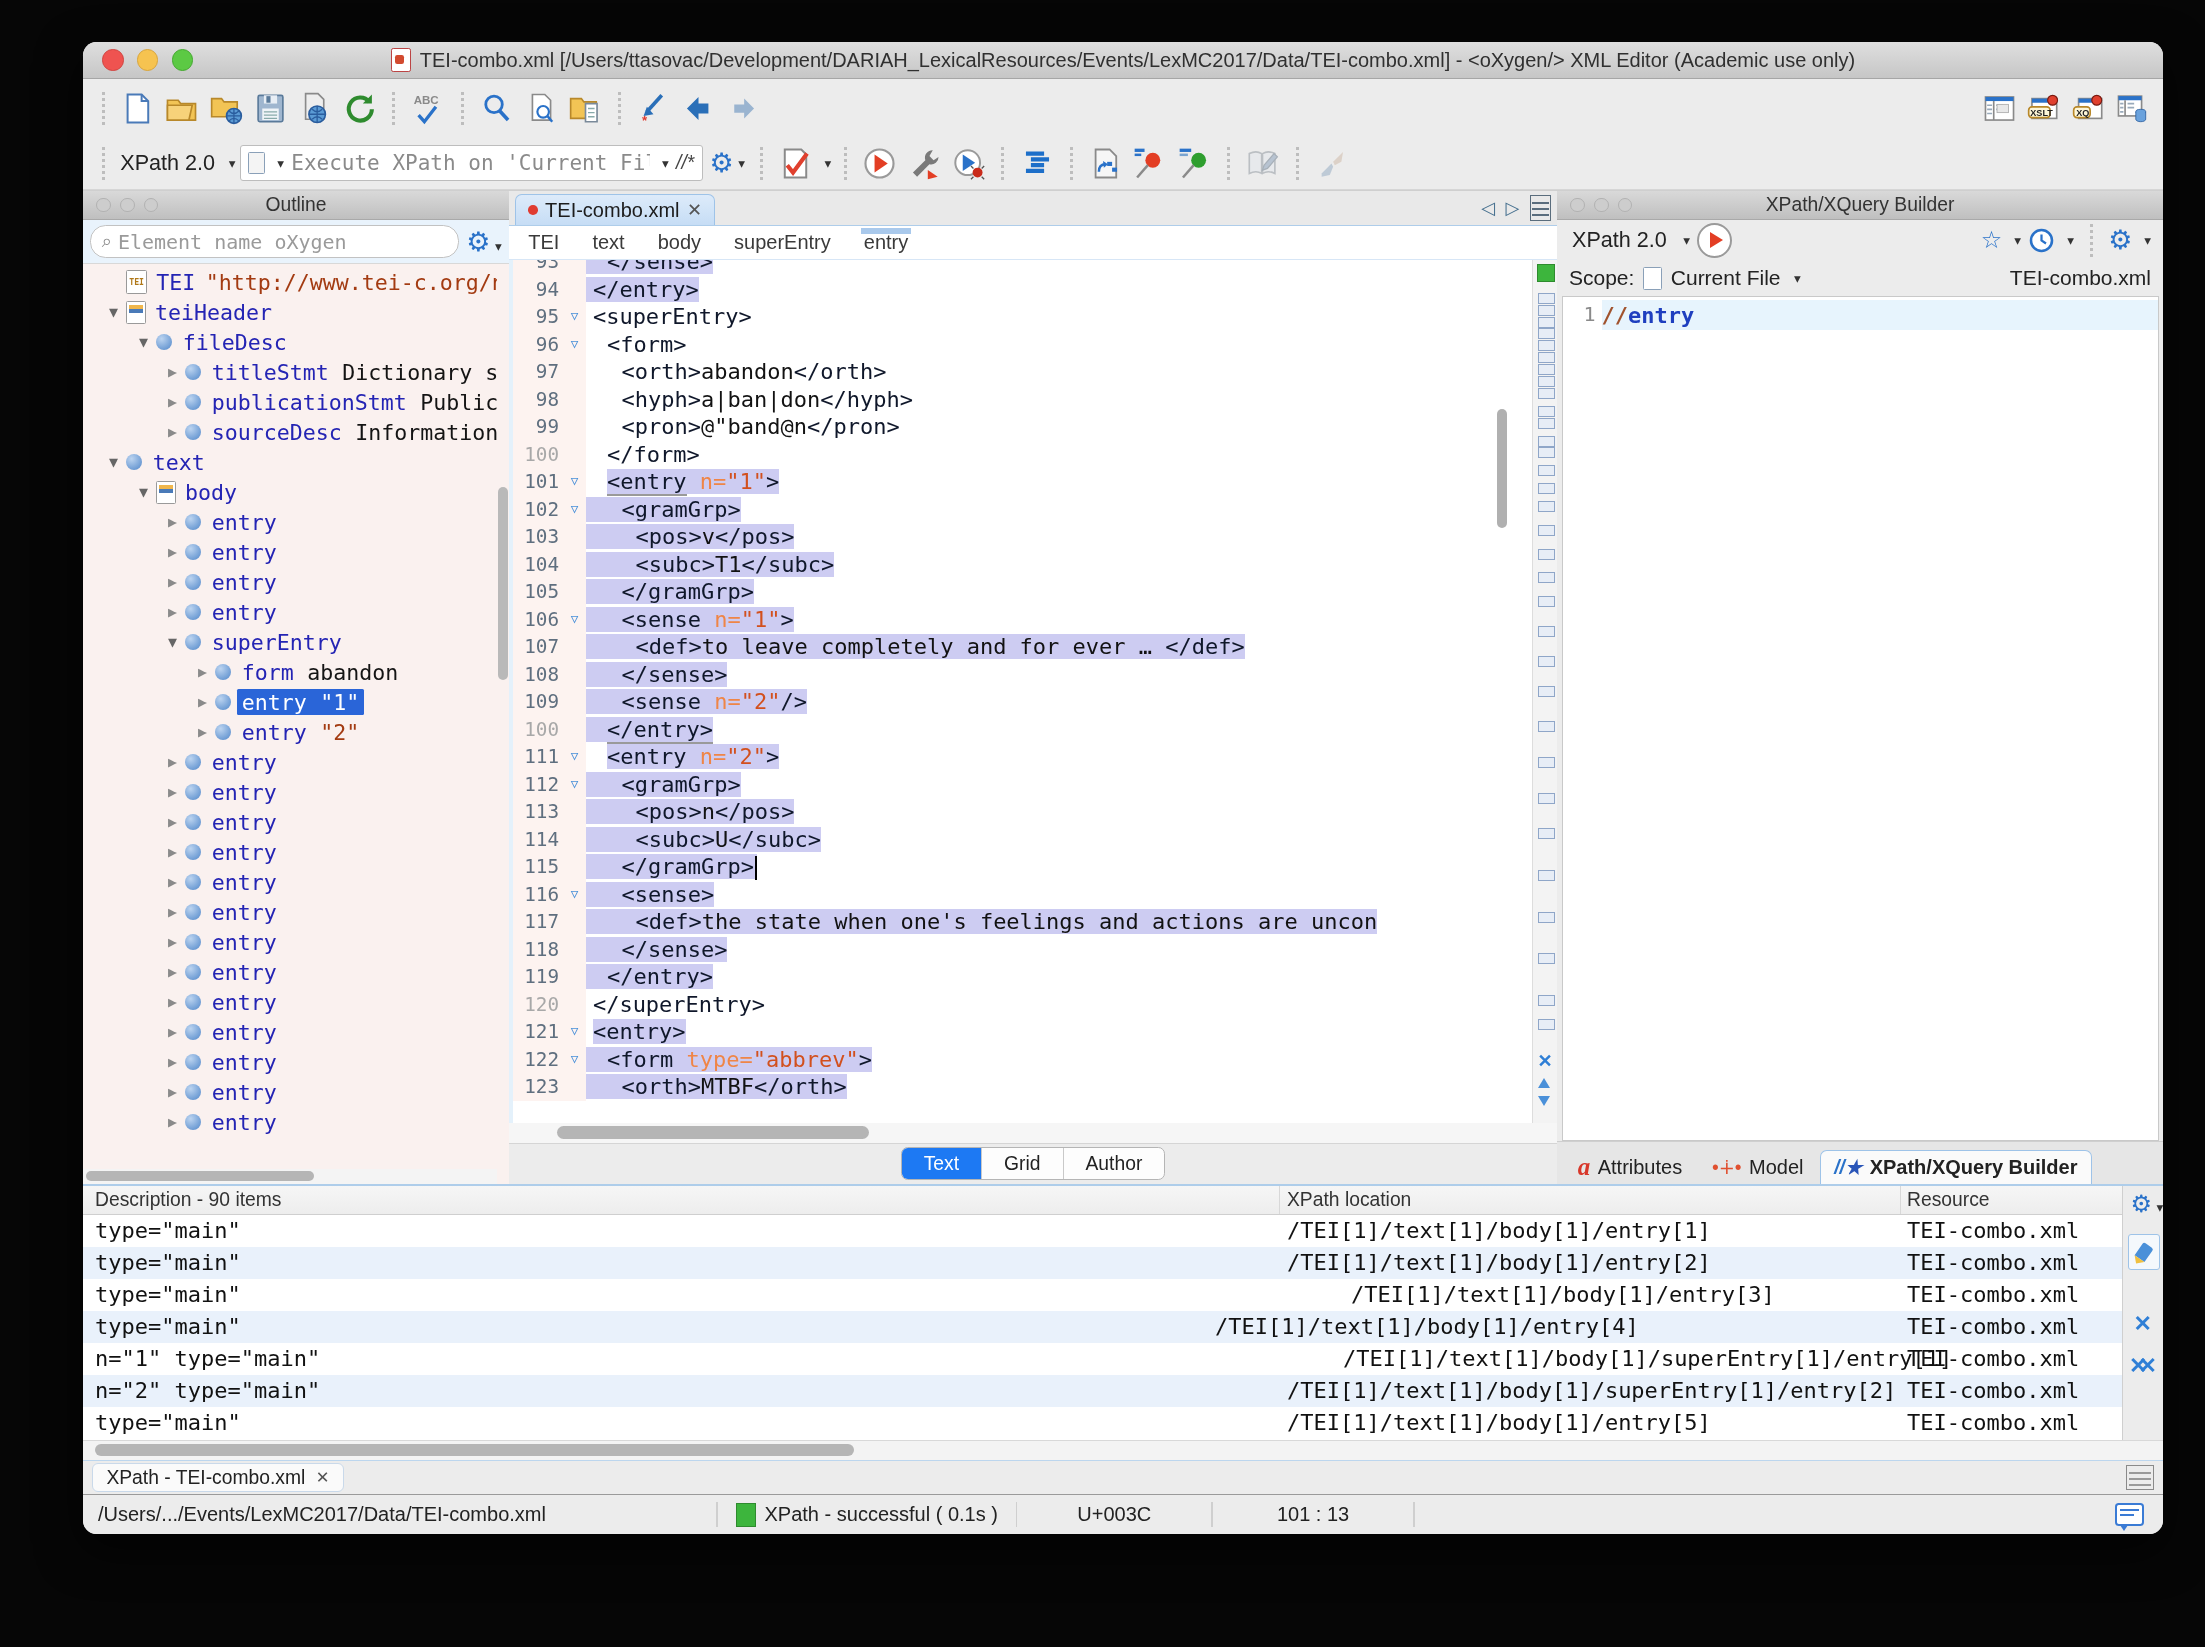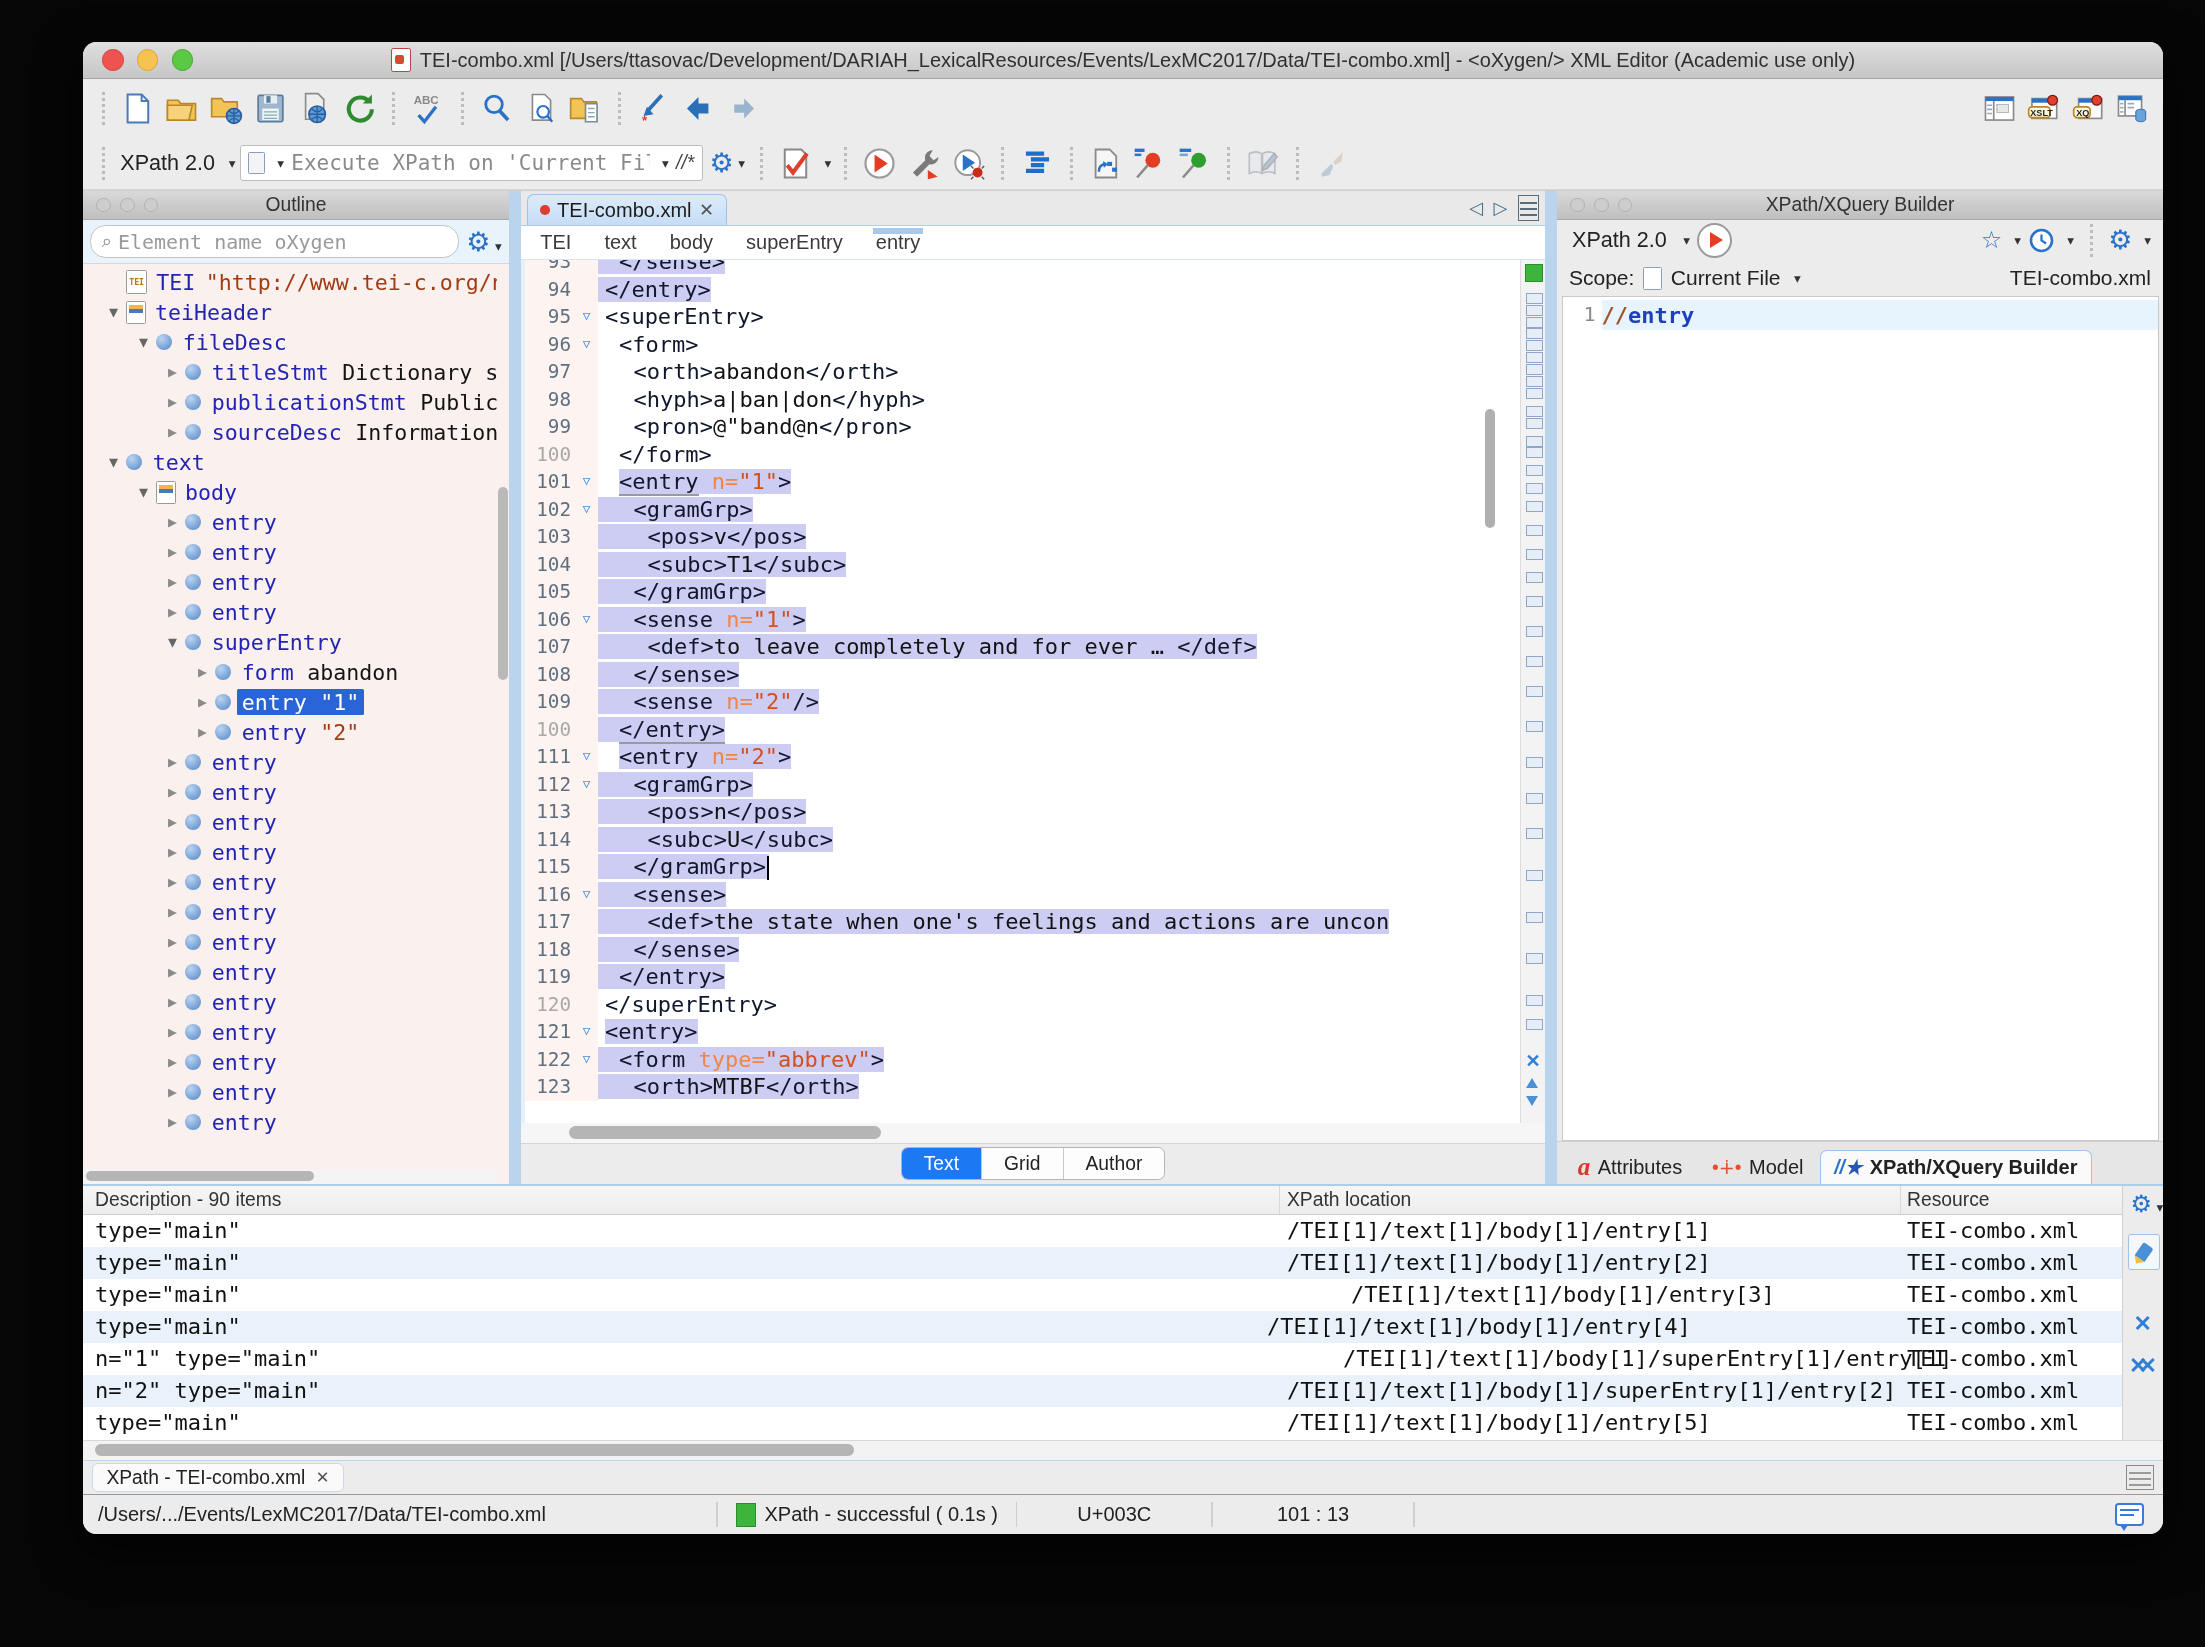--- a/index.html
+++ b/index.html
@@ -25,21 +25,21 @@
   .spacer{flex:1;}
   .xpath-label{font-size:21.6px;color:#222;margin:0 4.5px 0 3px;white-space:nowrap;}
   .ddarrow{font-size:13.4px;color:#333;margin-left:4.5px;}
   .combo{width:446px;height:34px;background:#fff;border:1.5px solid #bdbdbd;border-radius:3px;display:flex;align-items:center;padding:0 7.4px;gap:7.4px;}
   .combo .doc{width:15px;height:19.3px;background:#f4f4f4;border:1.5px solid #8aa0b8;border-radius:1.5px;}
   .combo-text{font-size:21px;color:#8a8a8a;font-family:"DejaVu Sans Mono",monospace;white-space:nowrap;overflow:hidden;flex:1;}
   .slashstar{font-size:19.3px;color:#444;font-style:italic;}
   .gear{font-size:27px;color:#2a72c9;}
   .disabled{opacity:.45;filter:grayscale(.4);}
   
-  .main{flex:1;display:flex;background:#b9d4ec;gap:12px;border-top:1.5px solid #cfcfcf;min-height:0;}
+  .main{flex:1;display:flex;background:#b9d4ec;gap:0;border-top:1.5px solid #cfcfcf;min-height:0;}
   .panel{background:#ececec;display:flex;flex-direction:column;min-width:0;min-height:0;}
   .panel.outline{flex:0 0 426px;}
   .panel.editor{flex:1;}
   .panel.builder{flex:0 0 606px;}
   .phead{flex:0 0 28px;background:linear-gradient(#d9d9d9,#bfbfbf);border-bottom:0.7px solid #a9a9a9;display:flex;align-items:center;position:relative;}
   .phead .dots{display:flex;gap:9px;margin-left:13.4px;}
   .phead .dot{width:12.6px;height:12.6px;border-radius:50%;background:#cdcdcd;border:0.7px solid #b2b2b2;}
   .phead .ptitle{position:absolute;left:0;right:0;text-align:center;font-size:19.3px;color:#333;}
   
   .filterrow{flex:0 0 43px;background:#e9f3fc;display:flex;align-items:center;padding:0 7.4px;gap:7.4px;}
@@ -895,21 +895,21 @@
               <span class="c" style="left: 1204px;">/TEI[1]/text[1]/body[1]/entry[2]</span>
               <span class="c" style="left: 1824px;">TEI-combo.xml</span>
             </div>
             <div class="rrow">
               <span class="c" style="left: 12px;">type="main"</span>
               <span class="c" style="left: 1268px;">/TEI[1]/text[1]/body[1]/entry[3]</span>
               <span class="c" style="left: 1824px;">TEI-combo.xml</span>
             </div>
             <div class="rrow alt">
               <span class="c" style="left: 12px;">type="main"</span>
-              <span class="c" style="left: 1184px;">/TEI[1]/text[1]/body[1]/entry[4]</span>
+              <span class="c" style="left: 1132px;">/TEI[1]/text[1]/body[1]/entry[4]</span>
               <span class="c" style="left: 1824px;">TEI-combo.xml</span>
             </div>
             <div class="rrow">
               <span class="c" style="left: 12px;">n="1" type="main"</span>
               <span class="c" style="left: 1260px;">/TEI[1]/text[1]/body[1]/superEntry[1]/entry[1]</span>
               <span class="c" style="left: 1824px;">TEI-combo.xml</span>
             </div>
             <div class="rrow alt">
               <span class="c" style="left: 12px;">n="2" type="main"</span>
               <span class="c" style="left: 1204px;">/TEI[1]/text[1]/body[1]/superEntry[1]/entry[2]</span>

